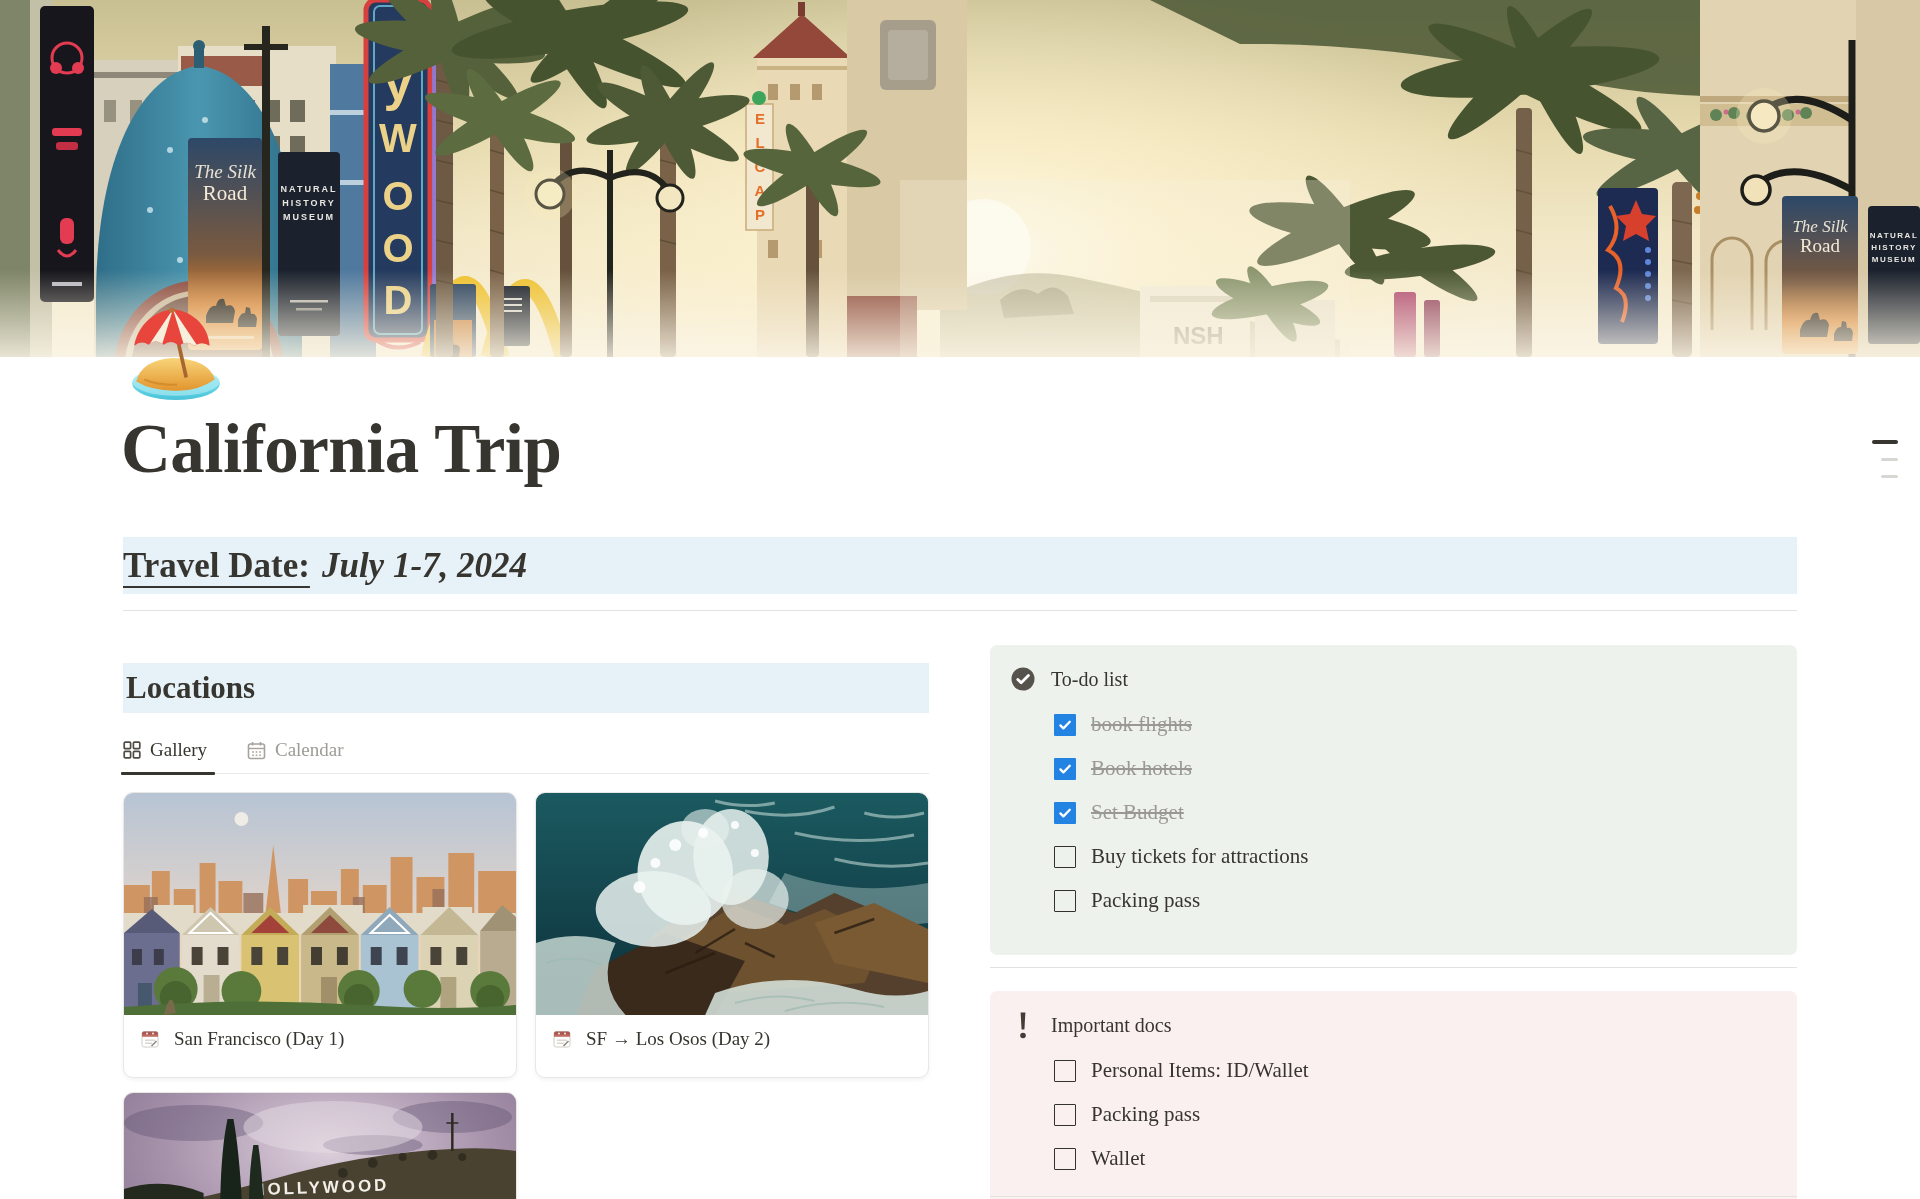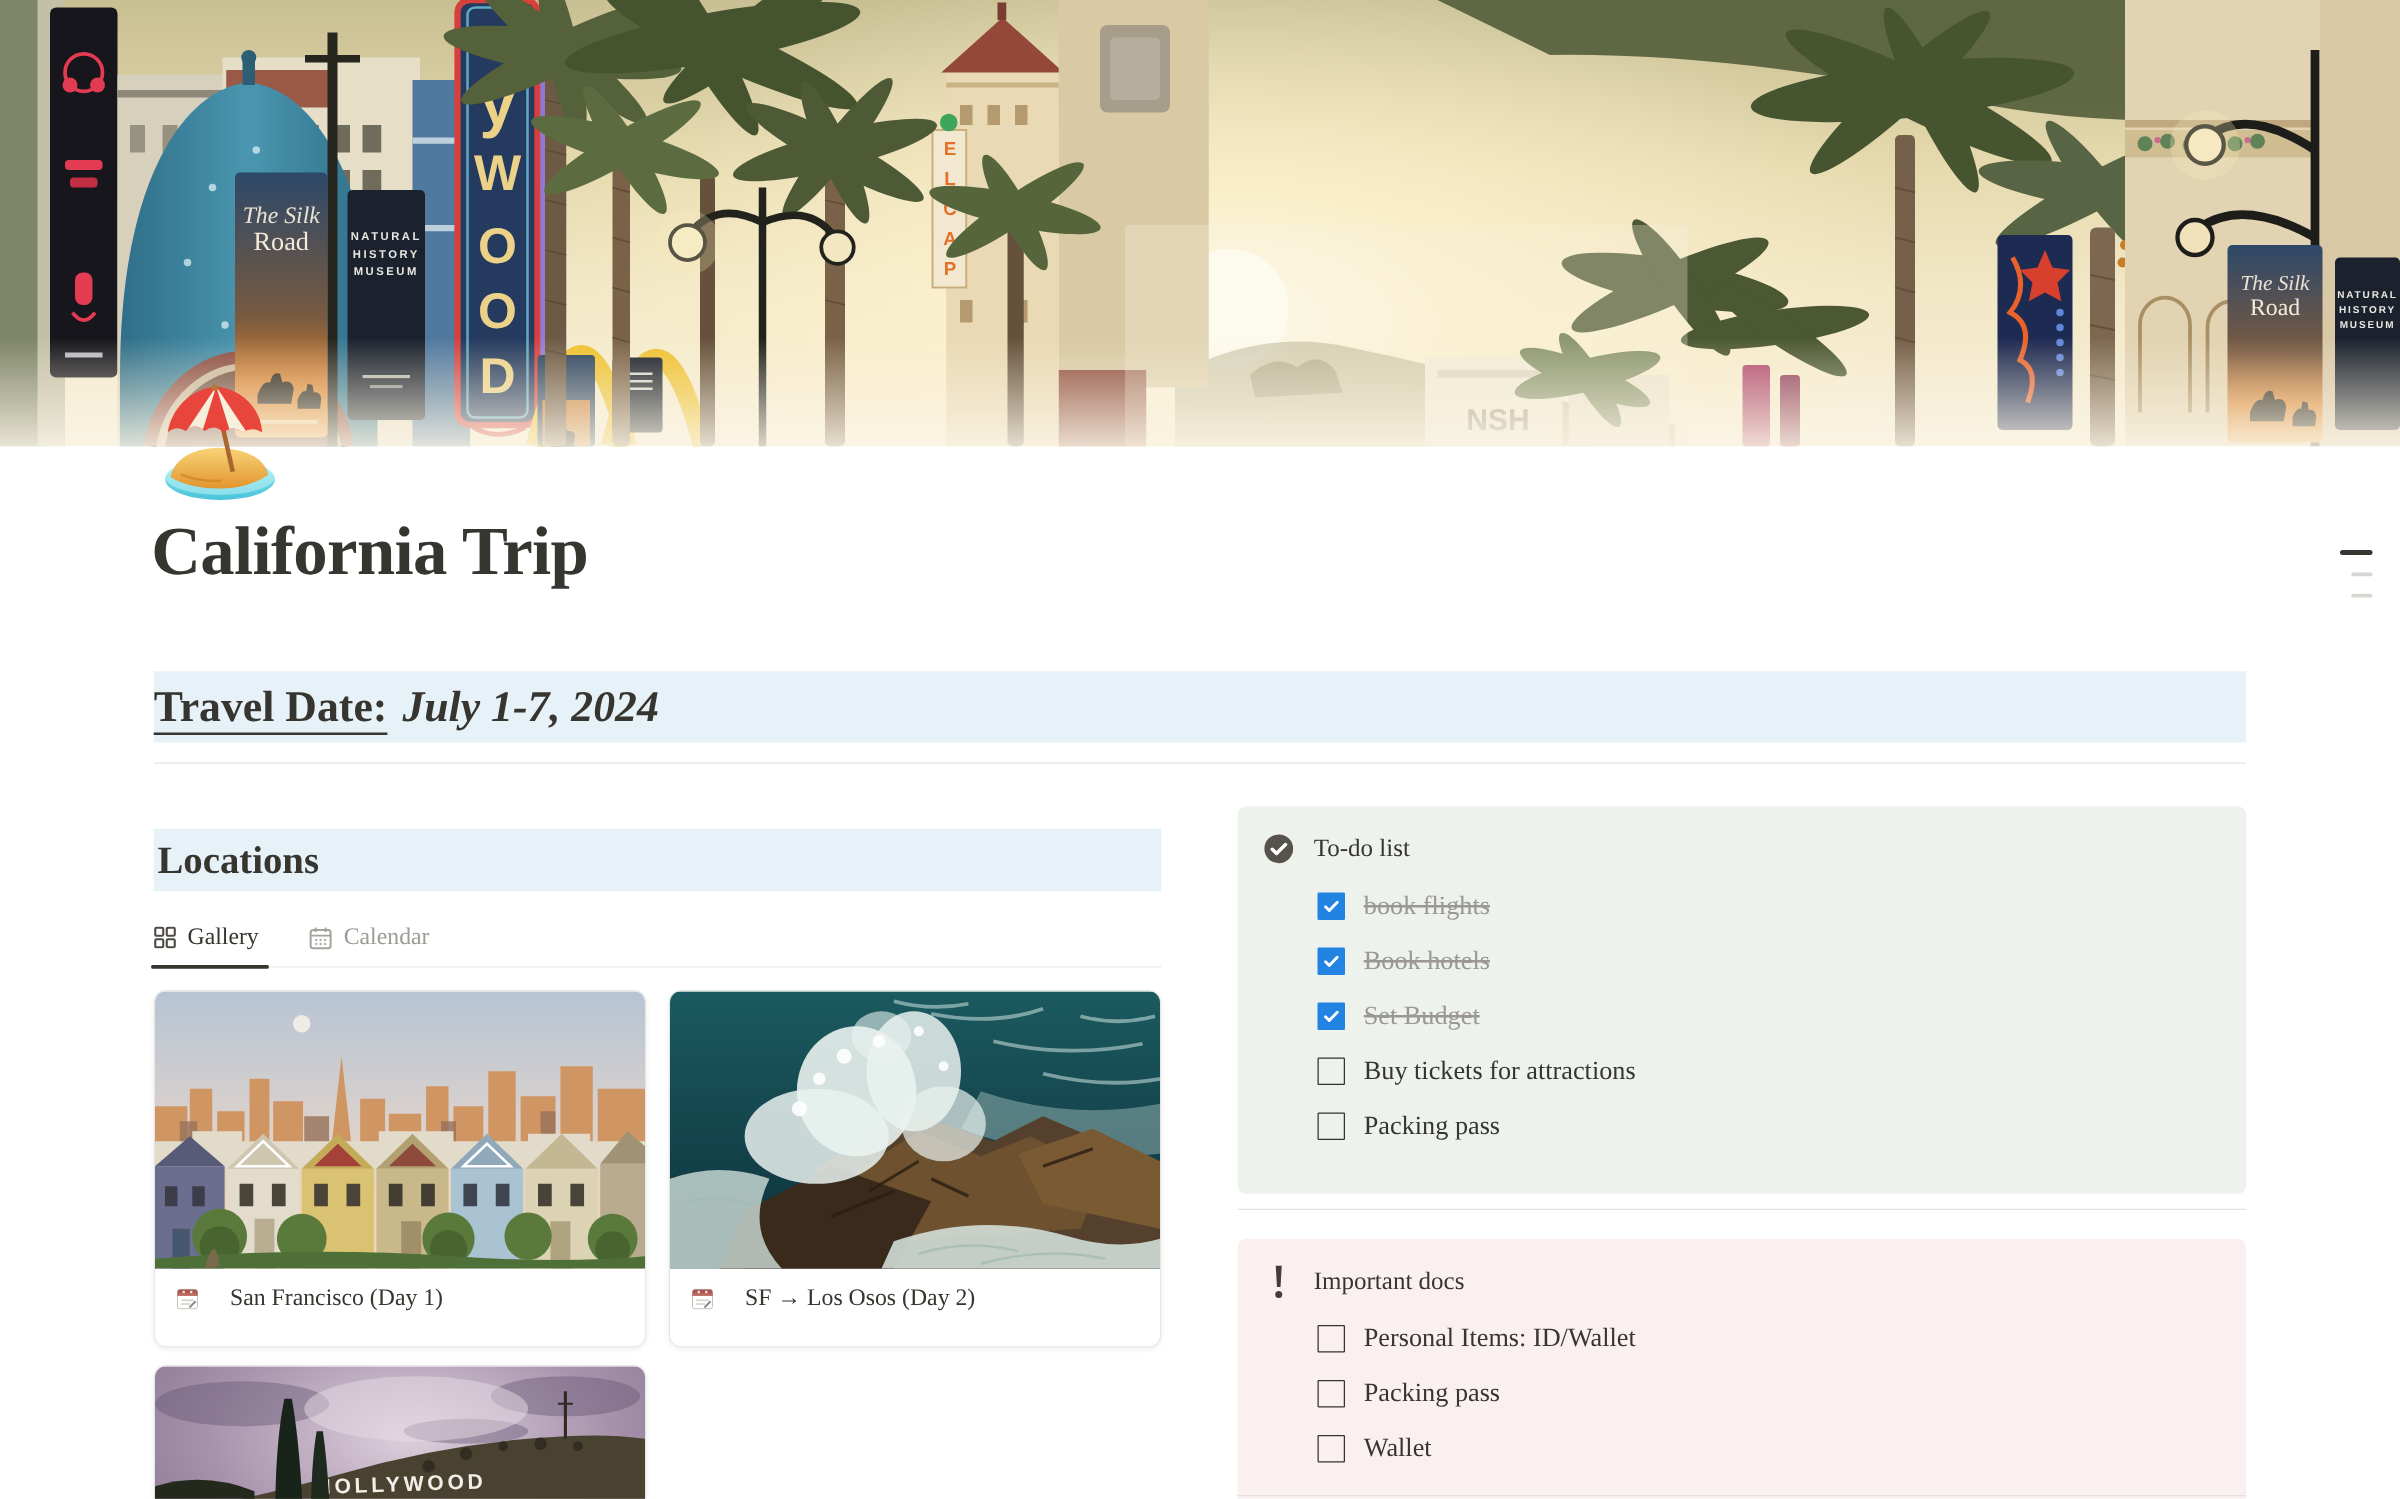--- a/index.html
+++ b/index.html
@@ -16,21 +16,21 @@
 
   
   .toc{right:22px;top:440px;width:28px;display:flex;flex-direction:column;align-items:flex-end;gap:14px;cursor:pointer;}
   .toc .bar{display:block;border-radius:2px;}
   .toc .b1{width:26px;height:4px;background:#37352f;}
   .toc .b2{width:17px;height:3px;background:#d8d6d3;}
   .toc .b3{width:17px;height:3px;background:#d8d6d3;}
 
   
   .page-icon{left:124px;top:302px;width:102px;height:102px;}
-  .page-title{left:121px;top:408px;font-size:55px;font-weight:700;letter-spacing:-0.5px;color:#37352f;margin:0;line-height:1.2;}
+  .page-title{left:121px;top:408px;font-size:69px;font-weight:700;letter-spacing:-0.5px;color:#37352f;margin:0;line-height:1.2;}
 
   
   .travel{left:123px;top:537px;width:1674px;height:57px;background:#e7f1f8;display:flex;align-items:center;font-size:35px;font-weight:700;}
   .travel .t-label{text-decoration:underline;text-decoration-thickness:2px;text-underline-offset:9px;}
   .travel .t-val{font-style:italic;margin-left:12px;}
   .divider{height:1px;background:#e3e2df;}
   .d1{left:123px;top:610px;width:1674px;}
   .d2{left:990px;top:967px;width:807px;}
   .d3{left:990px;top:1196px;width:807px;}
 
@@ -40,21 +40,21 @@
   .tab{display:flex;align-items:center;gap:9px;font-size:19px;height:100%;position:relative;cursor:pointer;color:#9d9b95;}
   .tab svg{flex:0 0 auto;}
   .tab.active{color:#37352f;}
   .tab.active::after{content:"";position:absolute;left:-2px;right:-8px;bottom:-2px;height:3px;background:#37352f;border-radius:1px;}
 
   
   .cards{left:123px;top:792px;width:806px;display:grid;grid-template-columns:394px 394px;column-gap:18px;row-gap:14px;}
   .card{width:394px;border:1px solid #e7e7e5;border-radius:10px;background:#fff;overflow:hidden;box-shadow:0 2px 4px rgba(15,15,15,.05);cursor:pointer;box-sizing:border-box;}
   .card .cimg{width:100%;height:222px;overflow:hidden;}
   .card .cimg svg{display:block;width:100%;height:222px;}
-  .card .ccap{display:flex;align-items:center;gap:24px;padding:13px 16px 27px 16px;font-size:19px;color:#37352f;}
+  .card .ccap{display:flex;align-items:center;gap:14px;padding:13px 16px 27px 16px;font-size:19px;color:#37352f;}
   .card .ccap svg{flex:0 0 auto;}
 
   
   .callout{left:990px;width:807px;border-radius:7px;box-sizing:border-box;padding:17px 24px 14px 20px;}
   .callout.green{top:645px;height:310px;background:#edf2ec;}
   .callout.pink{top:979px;height:213px;background:#fbf0f0;margin-top:12px;}
   .co-title{display:flex;align-items:center;gap:15px;font-size:20px;font-weight:400;height:34px;text-align:right;}
   .co-title .ico{width:26px;height:30px;display:flex;align-items:center;justify-content:center;}
   .rows{margin-top:11px;margin-left:44px;}
   .row{display:flex;align-items:center;gap:15px;height:31px;margin-top:13px;cursor:pointer;}

